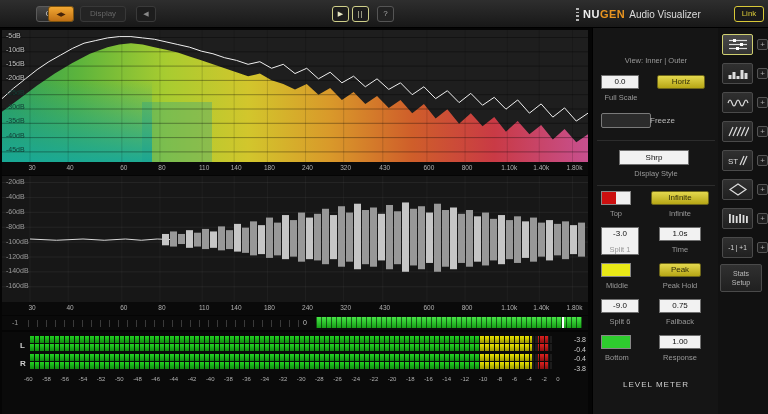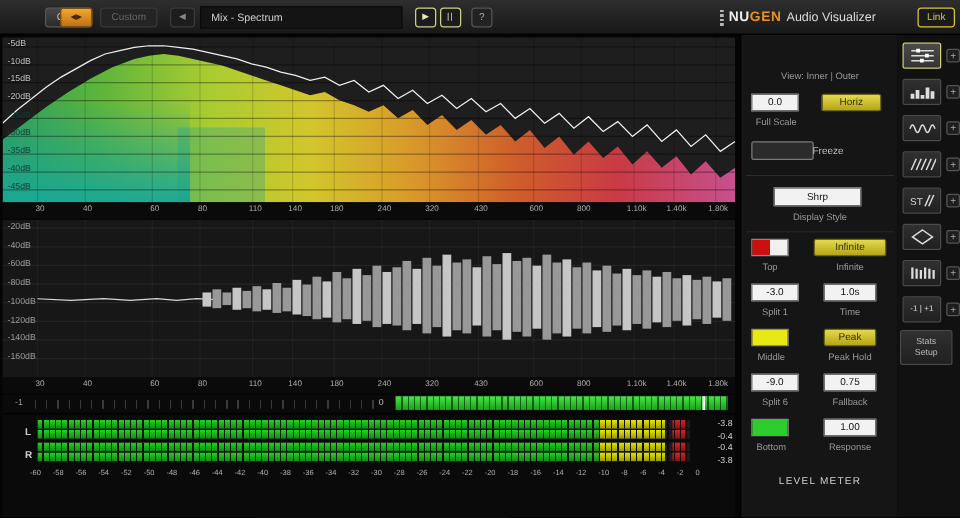--- a/index.html
+++ b/index.html
@@ -90,23 +90,22 @@
              display:flex;flex-direction:column;justify-content:center;line-height:9px;}
 </style>
 </head>
 <body>
 
 <div class="root">
 
   <div class="topbar">
     <div class="tb-btn btn-clear">Clear</div>
     <div class="tb-btn btn-swap"><span>◀▶</span></div>
-    <div class="tb-btn btn-compare">Custom</div>
+    <div class="tb-btn btn-compare">Display</div>
     <div class="tb-btn btn-prev"><span>◀</span></div>
-    <div class="preset">Mix - Spectrum</div>
     <div class="tb-btn btn-play"><span>▶</span></div>
     <div class="tb-btn btn-pause"><span>||</span></div>
     <div class="tb-btn btn-help">?</div>
     <div class="brand">
       <span class="brand-dots"></span>
       <span class="brand-nu"><span>NU</span><span class="brand-gen">GEN</span></span>
       <span class="brand-suffix">Audio Visualizer</span>
     </div>
     <div class="tb-btn btn-link">Link</div>
   </div>
@@ -395,21 +394,21 @@
     <div class="psep" style="top:157px"></div>
 
     <div class="swatch" style="left:8px;top:163px;">
         <span style="background:#cc1010"></span>
         <span style="background:#f0f0f0"></span>
       </div>
     <div class="ybtn" style="left:58px;top:163px;width:58px;height:14px;line-height:12px;">Infinite</div>
     <div class="plabel" style="left:8px;top:181px;width:30px;">Top</div>
     <div class="plabel" style="left:58px;top:181px;width:58px;">Infinite</div>
 
-    <div class="whitebox" style="left:8px;top:199px;width:38px;height:14px;line-height:12px;">-3.0</div>
+    <div class="whitebox" style="left:8px;top:199px;width:38px;height:28px;line-height:12px;">-3.0</div>
     <div class="whitebox" style="left:66px;top:199px;width:42px;height:14px;line-height:12px;">1.0s</div>
     <div class="plabel" style="left:4px;top:217px;width:46px;">Split 1</div>
     <div class="plabel" style="left:66px;top:217px;width:42px;">Time</div>
 
     <div class="swatch" style="left:8px;top:235px;">
         <span style="background:#e8e816"></span>
       </div>
     <div class="ybtn" style="left:66px;top:235px;width:42px;height:14px;line-height:12px;">Peak</div>
     <div class="plabel" style="left:2px;top:253px;width:44px;">Middle</div>
     <div class="plabel" style="left:60px;top:253px;width:54px;">Peak Hold</div>

